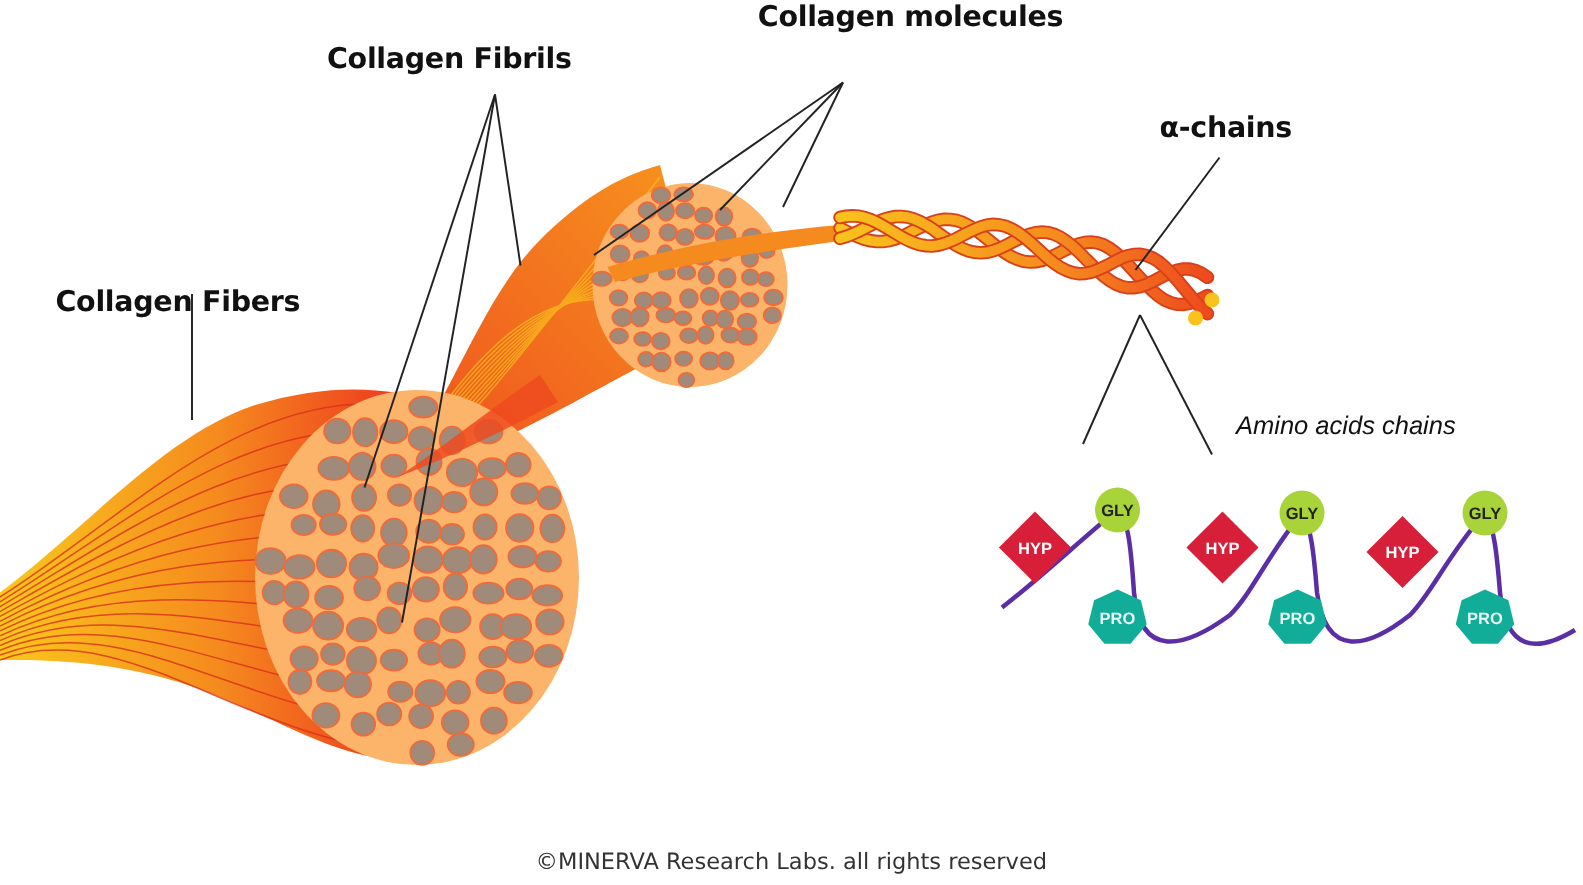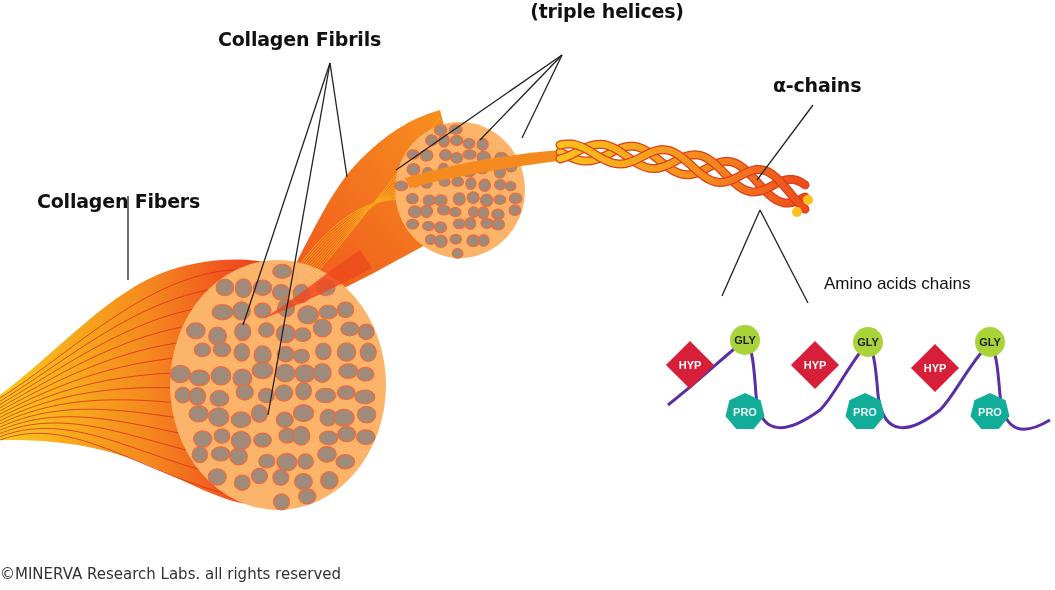--- a/index.html
+++ b/index.html
@@ -1,22 +1,22 @@
 <!DOCTYPE html>
 <html><head>
 <meta charset="utf-8">
 <style>
   html, body { margin: 0; padding: 0; background: #ffffff; }
   body { width: 1055px; height: 590px; position: relative; overflow: hidden; font-family: "DejaVu Sans", sans-serif; }
   .label { position: absolute; color: #111; font-family: "DejaVu Sans", sans-serif; white-space: nowrap; }
   .lbl-bold { font-weight: 600; font-size: 19px; letter-spacing: -0.2px; }
-  .lbl-thin { font-size: 17px; font-family: "Liberation Sans", sans-serif; }
+  .lbl-thin { font-size: 17px; font-family: "Liberation Sans", sans-serif; font-style: italic; }
   .center { text-align: center; }
   #stage { position: absolute; left: 0; top: 0; }
-  .footer { position: absolute; left: 0; width: 1055px; top: 565px; text-align: left; font-size: 15px; color: #333; font-family: "DejaVu Sans", sans-serif; }
+  .footer { position: absolute; left: 0; width: 1055px; top: 565px; text-align: center; font-size: 15px; color: #333; font-family: "DejaVu Sans", sans-serif; }
   .aa-text { font-family: "Liberation Sans", sans-serif; font-weight: bold; font-size: 11px; }
 </style>
 </head>
 <body>
 
 <svg id="stage" width="1055" height="590" viewBox="0 0 1055 590" xmlns="http://www.w3.org/2000/svg">
   <defs>
     <linearGradient id="gFiber" x1="0" y1="0" x2="1" y2="0">
       <stop offset="0" stop-color="#f9c81c"></stop>
       <stop offset="0.55" stop-color="#f58a1e"></stop>
@@ -283,18 +283,18 @@
         <text x="990" y="346" text-anchor="middle" fill="#222" class="aa-text">GLY</text>
         <polygon points="990.0,393.0 1005.6,400.2 1009.5,416.2 998.7,429.1 981.3,429.1 970.5,416.2 974.4,400.2 " fill="#12ad98"></polygon>
         <text x="990" y="416" text-anchor="middle" fill="#e8f6f2" class="aa-text">PRO</text>
       </g>
   </g>
 </svg>
 
 <div class="label lbl-bold" style="left:37px; top:153px;margin-top:37px;">Collagen Fibers</div>
 <div class="label lbl-bold" style="left:218px; top:28px;">Collagen Fibrils</div>
 <div class="label lbl-bold center" style="left:497px; top:0px; width:220px;">
-  <div>(triple helices)</div>
+  <div>Collagen molecules</div>
 </div>
 <div class="label lbl-bold" style="left:773px; top:74px;">α-chains</div>
 <div class="label lbl-thin" style="left:824px; top:274px;">Amino acids chains</div>
 
 <div class="footer">©MINERVA Research Labs. all rights reserved</div>
 
 </body></html>

